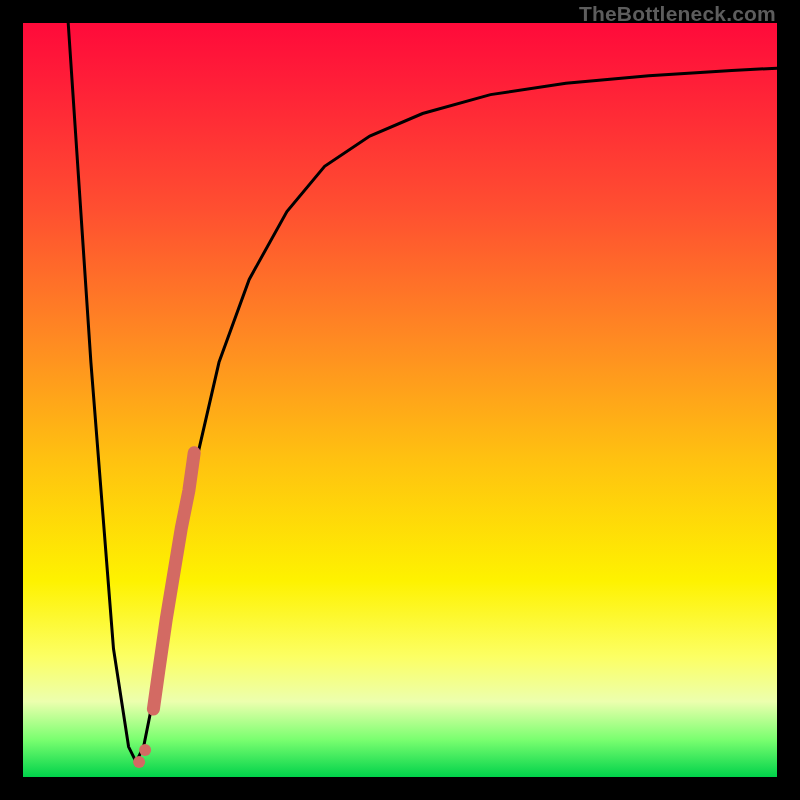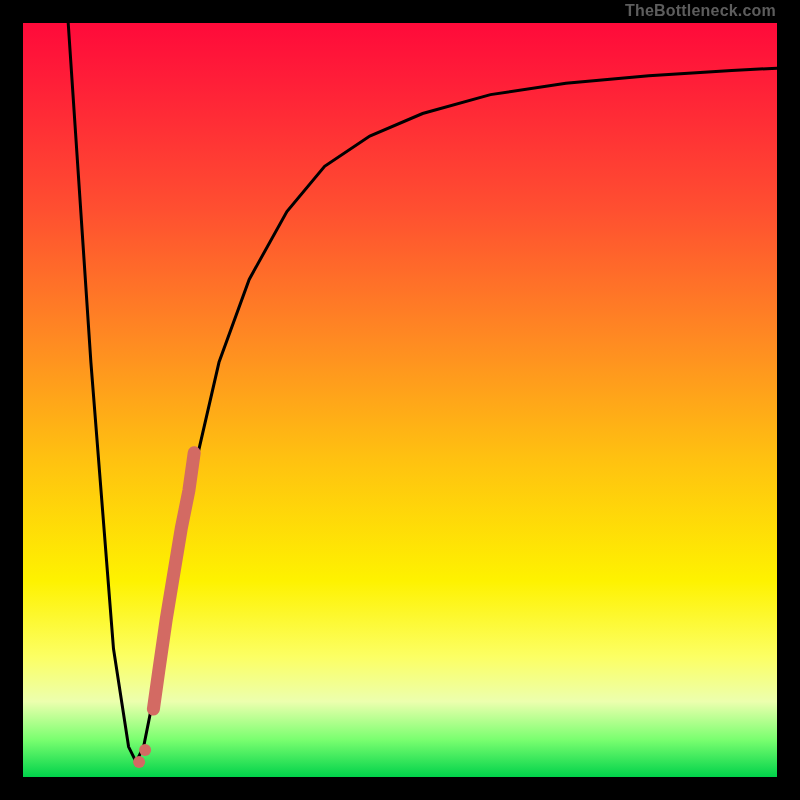--- a/index.html
+++ b/index.html
@@ -36,21 +36,21 @@
       #ecffae 90%,
       #7bff70 95%,
       #00d24a 100%
     );
   }
   .watermark {
     position: absolute;
     top: 2px;
     right: 24px;
     color: #5d5d5d;
-    font-size: 16px;
+    font-size: 21px;
     font-weight: 600;
     letter-spacing: 0.2px;
     user-select: none;
     margin-left: 12px;
   }
   svg.curve {
     position: absolute;
     left: 0;
     top: 0;
     width: 754px;

